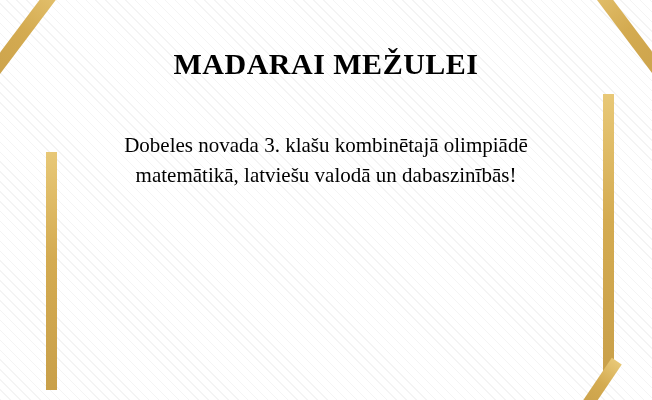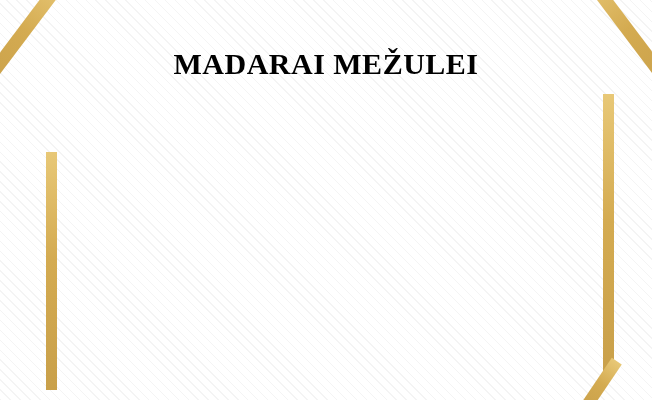--- a/index.html
+++ b/index.html
@@ -111,15 +111,16 @@
 <div class="certificate">
 
   <div class="ribbon ribbon-tl"></div>
   <div class="ribbon ribbon-left"></div>
   <div class="ribbon ribbon-tr"></div>
   <div class="ribbon ribbon-right"></div>
   <div class="ribbon ribbon-br"></div>
 
   <div class="content">
     <div class="recipient">MADARAI MEŽULEI</div>
+    <div class="description">Dobeles novada 3. klašu kombinētajā olimpiādē matemātikā, latviešu valodā un dabaszinībās!</div>
   </div>
 
 </div>
 
 </body></html>

